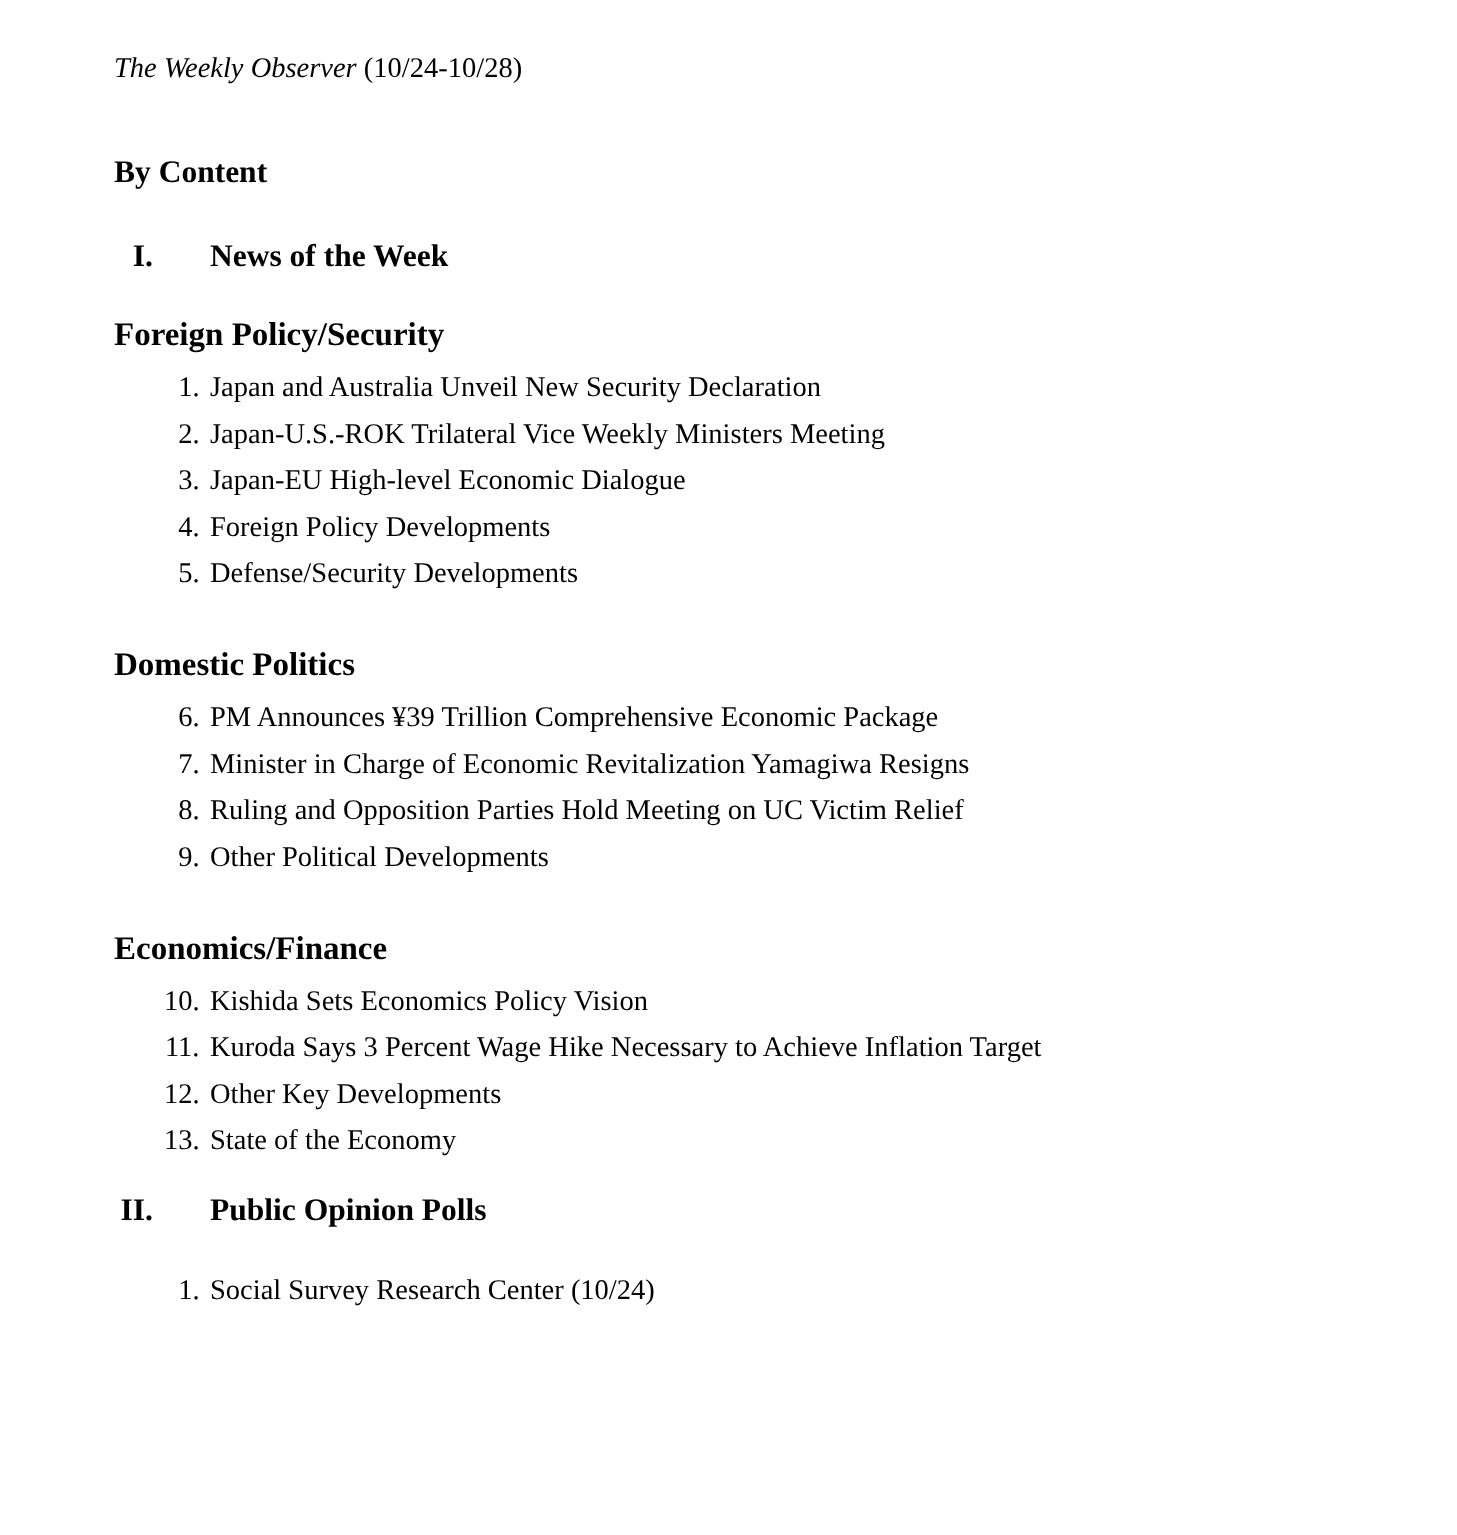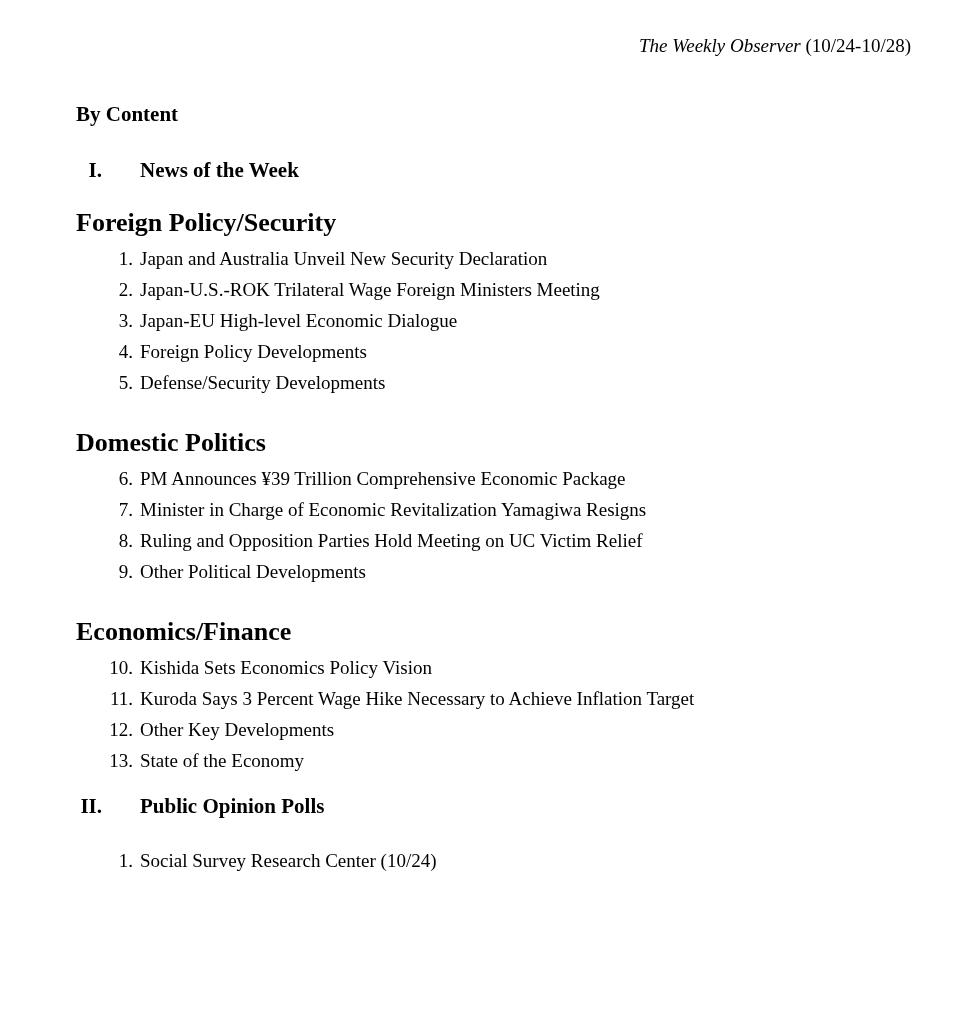--- a/index.html
+++ b/index.html
@@ -19,21 +19,20 @@
     height: 1023px;
     padding: 33px 60px 0 76px;
     font-family: "Liberation Serif", "DejaVu Serif", serif;
     color: #000000;
     background: #ffffff;
   }
   .doc-title {
     margin: 0 0 42px 0;
     font-size: 19px;
     line-height: 25px;
-    text-align: right;
   }
   .doc-title .t-italic {
     font-style: italic;
   }
   h1.content-heading {
     margin: 0 0 27px 0;
     font-size: 21px;
     line-height: 29px;
     font-weight: bold;
   }
@@ -53,21 +52,21 @@
     text-align: center;
   }
   #section1-row {
     margin-bottom: 26px;
   }
   #section2-row {
     margin-top: 16px;
   }
   h3.group-heading {
     margin: 32px 0 8px 0;
-    font-size: 26px;
+    font-size: 22px;
     line-height: 25px;
     font-weight: bold;
   }
   h3.group-heading.first {
     margin-top: 0;
   }
   .item {
     display: flex;
     font-size: 19px;
     line-height: 31px;
@@ -98,21 +97,21 @@
     <span class="rtitle">News of the Week</span>
   </div>
 
   <h3 class="group-heading first">Foreign Policy/Security</h3>
   <div class="item">
     <span class="inum">1.</span>
     <span class="itxt">Japan and Australia Unveil New Security Declaration</span>
   </div>
   <div class="item">
     <span class="inum">2.</span>
-    <span class="itxt">Japan-U.S.-ROK Trilateral Wage Foreign Ministers Meeting</span>
+    <span class="itxt">Japan-U.S.-ROK Trilateral Vice Weekly Ministers Meeting</span>
   </div>
   <div class="item">
     <span class="inum">3.</span>
     <span class="itxt">Japan-EU High-level Economic Dialogue</span>
   </div>
   <div class="item">
     <span class="inum">4.</span>
     <span class="itxt">Foreign Policy Developments</span>
   </div>
   <div class="item">

